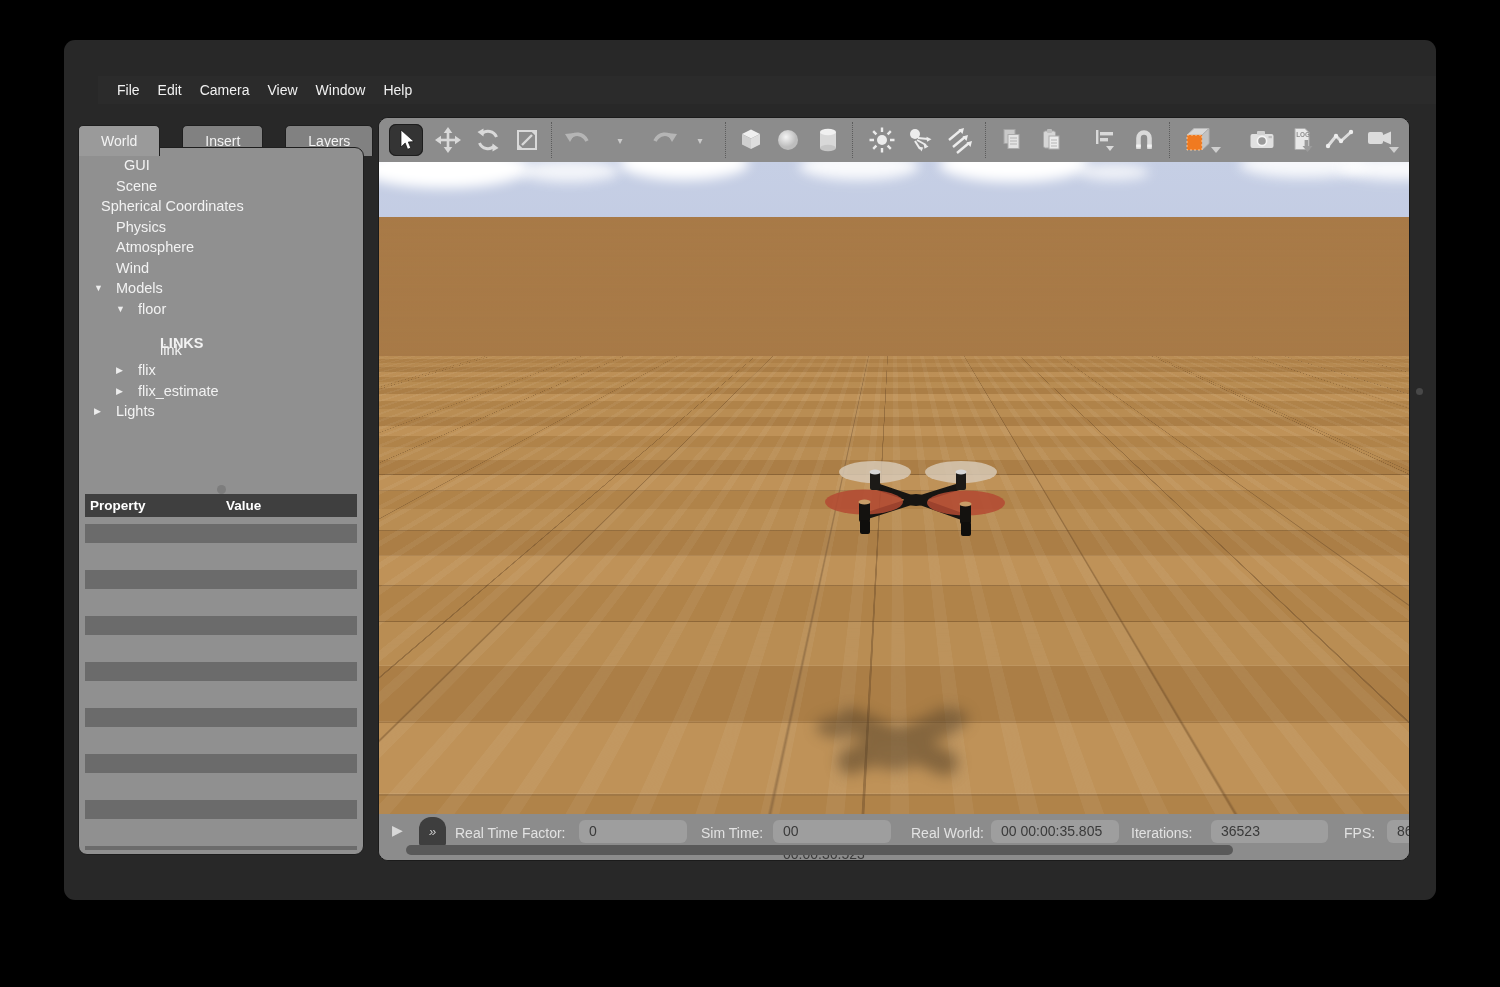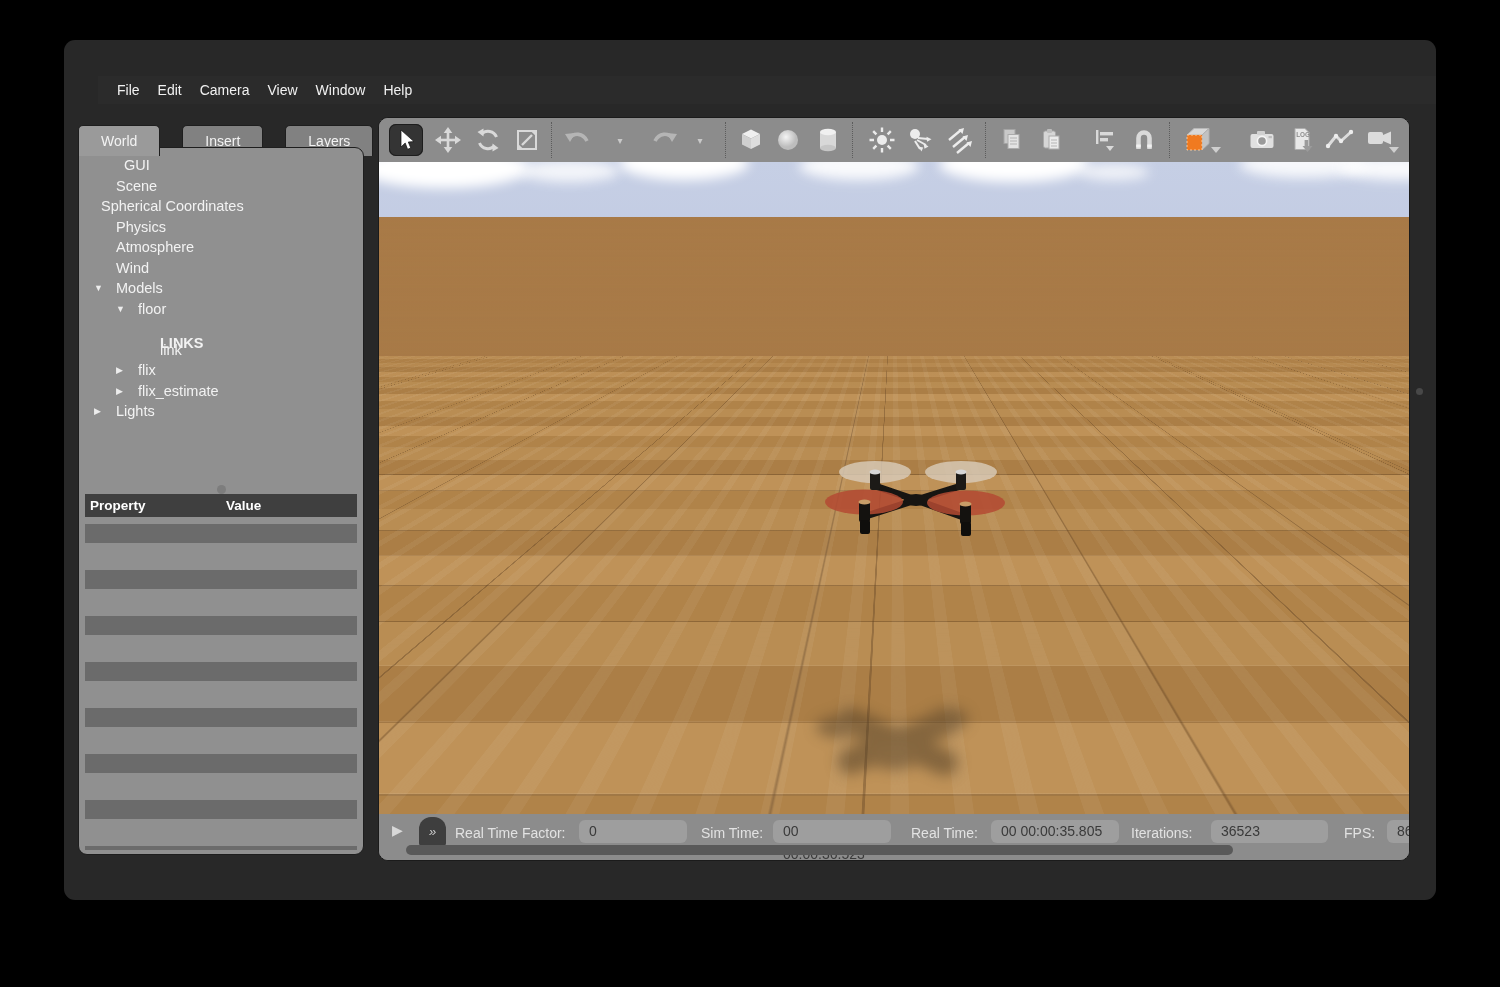--- a/index.html
+++ b/index.html
@@ -424,21 +424,21 @@
       </svg>
     </div>
 
     <div class="statusbar">
       <div class="sbtri">▶</div>
       <div class="speedbtn">»</div>
       <div class="sblabel" style="left:76px">Real Time Factor:</div>
       <div class="valbox" style="left:200px;width:108px">0</div>
       <div class="sblabel" style="left:322px">Sim Time:</div>
       <div class="valbox" style="left:394px;width:118px">00 00:00:36.523</div>
-      <div class="sblabel" style="left:532px">Real Time:</div>
+      <div class="sblabel" style="left:532px">Real World:</div>
       <div class="valbox" style="left:612px;width:128px">00 00:00:35.805</div>
       <div class="sblabel" style="left:752px">Iterations:</div>
       <div class="valbox" style="left:832px;width:117px">36523</div>
       <div class="sblabel" style="left:965px">FPS:</div>
       <div class="valbox" style="left:1008px;width:34px">86</div>
       <div class="hscroll"></div>
     </div>
   </div>
 </div>
 

